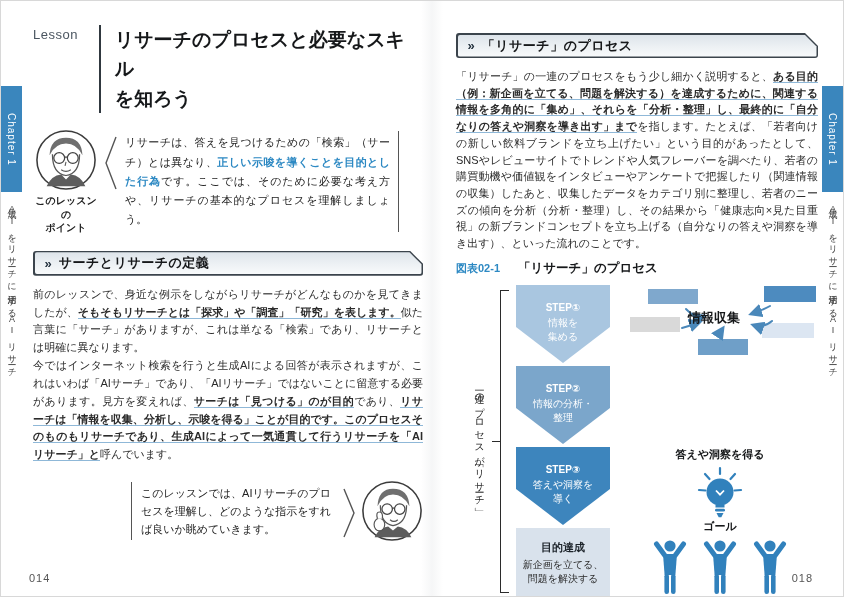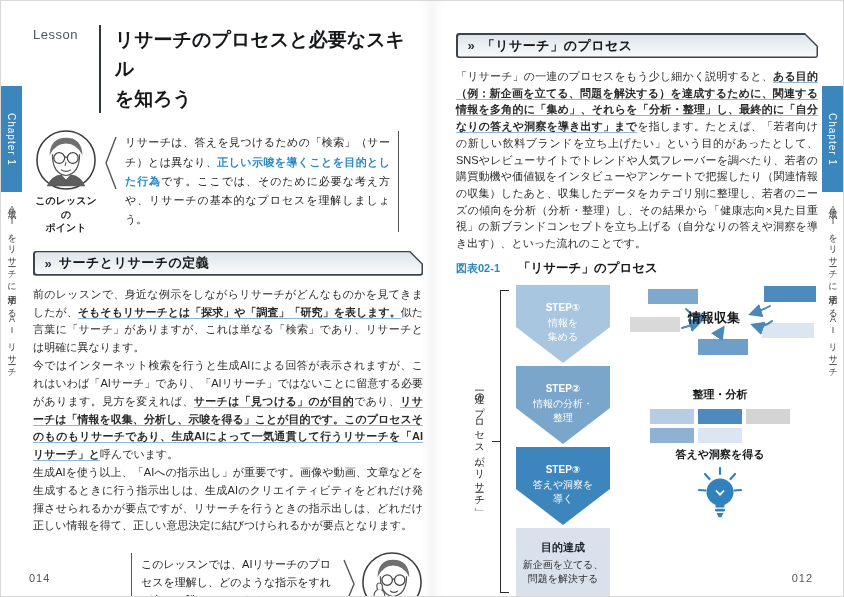--- a/index.html
+++ b/index.html
@@ -164,21 +164,20 @@
       <div class="sec-h-bg"></div>
       <div class="sec-h-in">
         <span class="sec-mk">»</span>
         <span class="sec-tt">サーチとリサーチの定義</span>
       </div>
     </div>
 
     <div class="body-txt">
       <p><span>前のレッスンで、身近な例示をしながらリサーチがどんなものかを見てきましたが、</span><span class="bu">そもそもリサーチとは「探求」や「調査」「研究」を表します。</span><span>似た言葉に「サーチ」がありますが、これは単なる「検索」であり、リサーチとは明確に異なります。</span></p>
       <p><span>今ではインターネット検索を行うと生成AIによる回答が表示されますが、これはいわば「AIサーチ」であり、「AIリサーチ」ではないことに留意する必要があります。見方を変えれば、</span><span class="bu">サーチは「見つける」のが目的</span><span>であり、</span><span class="bu">リサーチは「情報を収集、分析し、示唆を得る」ことが目的です。このプロセスそのものもリサーチであり、生成AIによって一気通貫して行うリサーチを「AIリサーチ」と</span><span>呼んでいます。</span></p>
-      <p><span>生成AIを使う以上、「AIへの指示出し」が重要です。画像や動画、文章などを生成するときに行う指示出しは、生成AIのクリエイティビティをどれだけ発揮させられるかが要点ですが、リサーチを行うときの指示出しは、どれだけ正しい情報を得て、正しい意思決定に結びつけられるかが要点となります。</span></p>
     </div>
 
     <div class="closing-row">
       <p class="closing-text">このレッスンでは、AIリサーチのプロセスを理解し、どのような指示をすれば良いか眺めていきます。</p>
       <svg class="angle" width="12" height="56" viewBox="0 0 12 56">
           <path d="M1,4 L11,28 L1,52" fill="none" stroke="#555" stroke-width="1.4"></path>
         </svg>
       <div class="avatar">
         <svg viewBox="0 0 64 64" width="62" height="62">
           <circle cx="32" cy="32" r="30" fill="#fff" stroke="#3c3c3c" stroke-width="1.6"></circle>
@@ -263,51 +262,55 @@
             <path d="M64,24 C72,32 76,33 82,31" marker-end="url(#ar)"></path>
             <path d="M148,21 C141,25 135,27 129,29" marker-end="url(#ar)"></path>
             <path d="M60,43 C68,41 72,39 78,37" marker-end="url(#ar)"></path>
             <path d="M99,52 C97,48 99,46 101,43" marker-end="url(#ar)"></path>
             <path d="M150,36 C143,42 137,42 131,40" marker-end="url(#ar)"></path>
           </g>
         </svg>
         <div class="cluster-label">情報収集</div>
       </div>
 
-      <div class="rcol analyze" style="position:absolute;">
-        <div class="blk-label">整理・分析</div>
-        <div class="an-grid">
-          <div class="an-row">
-            <div class="cell cl1"></div>
-            <div class="cell cl2"></div>
-            <div class="cell cl3"></div>
-          </div>
-          <div class="an-row">
-            <div class="cell cl4"></div>
-            <div class="cell cl5"></div>
-          </div>
-        </div>
-      </div>
 
       <div class="rcol insight" style="position:absolute;">
         <div class="blk-label">答えや洞察を得る</div>
         <svg width="54" height="56" viewBox="0 0 54 56">
           <g stroke="#3181bc" stroke-width="2.2" stroke-linecap="round">
             <line x1="27" y1="3" x2="27" y2="9"></line>
             <line x1="12" y1="9" x2="16.5" y2="14"></line>
             <line x1="42" y1="9" x2="37.5" y2="14"></line>
             <line x1="6" y1="25" x2="12.5" y2="25.5"></line>
             <line x1="48" y1="25" x2="41.5" y2="25.5"></line>
           </g>
           <circle cx="27" cy="27" r="13.5" fill="#3181bc"></circle>
           <path d="M23,25.5 l4,4.2 l4,-4.2" stroke="#ffffff" stroke-width="1.8" fill="none"></path>
           <rect x="22.5" y="39.5" width="9" height="3" fill="#3181bc"></rect>
           <rect x="22" y="43.8" width="10" height="2.8" rx="1.4" fill="#3181bc"></rect>
           <path d="M23.5,48 h7 l-2.2,4.2 h-2.6 Z" fill="#3181bc"></path>
         </svg>
       </div>
 
+      <div class="rcol goal" style="position:absolute;">
+        <div class="blk-label">ゴール</div>
+        <svg width="156" height="58" viewBox="0 0 156 58">
+          <defs>
+            <g id="prs">
+              <circle cx="0" cy="-21" r="5.6"></circle>
+              <path d="M-7,-13 L7,-13 L5.4,8 L-5.4,8 Z"></path>
+              <path d="M-5.5,-12 L-13.5,-23" stroke="#3181bc" stroke-width="5" stroke-linecap="round" fill="none"></path>
+              <path d="M5.5,-12 L13.5,-23" stroke="#3181bc" stroke-width="5" stroke-linecap="round" fill="none"></path>
+              <rect x="-5.6" y="7" width="4.6" height="20" rx="2.2"></rect>
+              <rect x="1" y="7" width="4.6" height="20" rx="2.2"></rect>
+            </g>
+          </defs>
+          <use href="#prs" x="28" y="29" fill="#3181bc"></use>
+          <use href="#prs" x="78" y="29" fill="#3181bc"></use>
+          <use href="#prs" x="128" y="29" fill="#3181bc"></use>
+        </svg>
+      </div>
     </div>
   </div>
 
   <div class="pageno pn-l">014</div>
-  <div class="pageno pn-r">012</div>
+  <div class="pageno pn-r">018</div>
 </div>
 
 </body></html>

